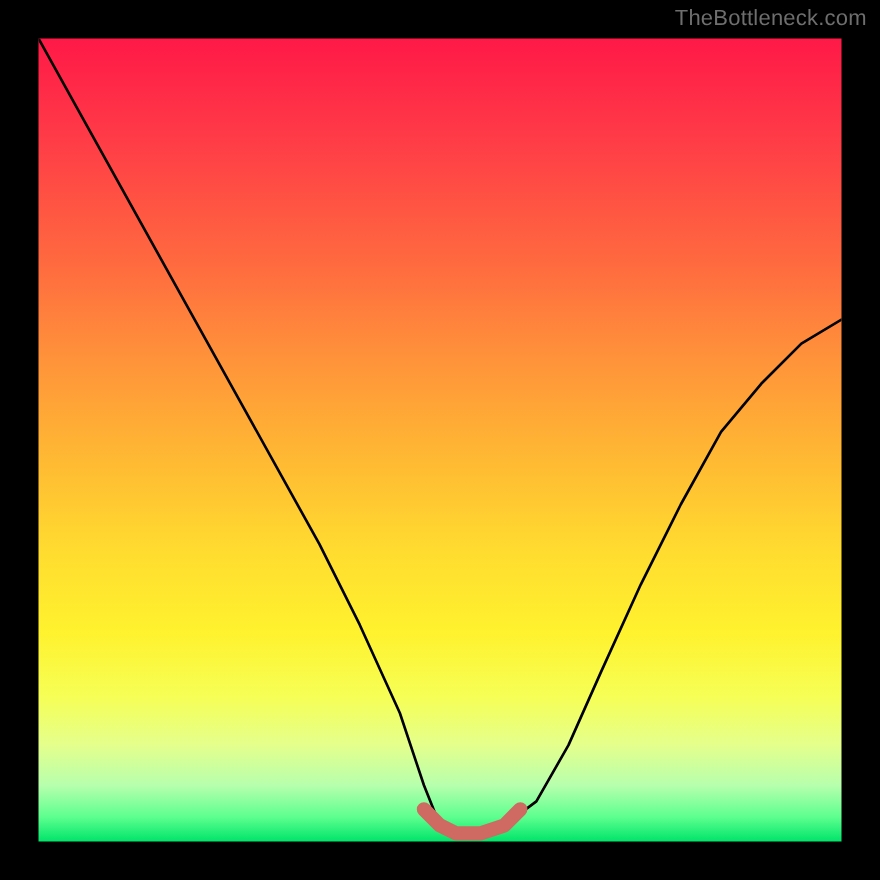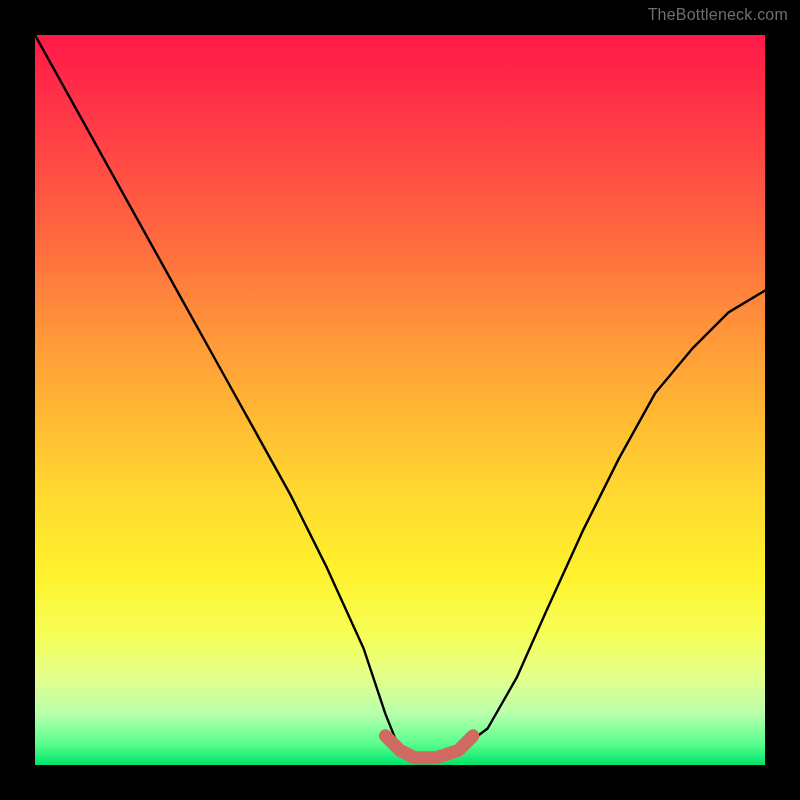--- a/index.html
+++ b/index.html
@@ -47,21 +47,21 @@
     left: 0;
     top: 0;
     width: 730px;
     height: 730px;
   }
   .attribution {
     position: absolute;
     top: 6px;
     right: 12px;
     color: #6e6e6e;
-    font-size: 16px;
+    font-size: 20px;
     letter-spacing: 0.2px;
   }
 </style>
 </head>
 <body>
 
 <div class="frame">
 
   <div class="plot-area">
     <svg viewBox="0 0 730 730" preserveAspectRatio="none">

